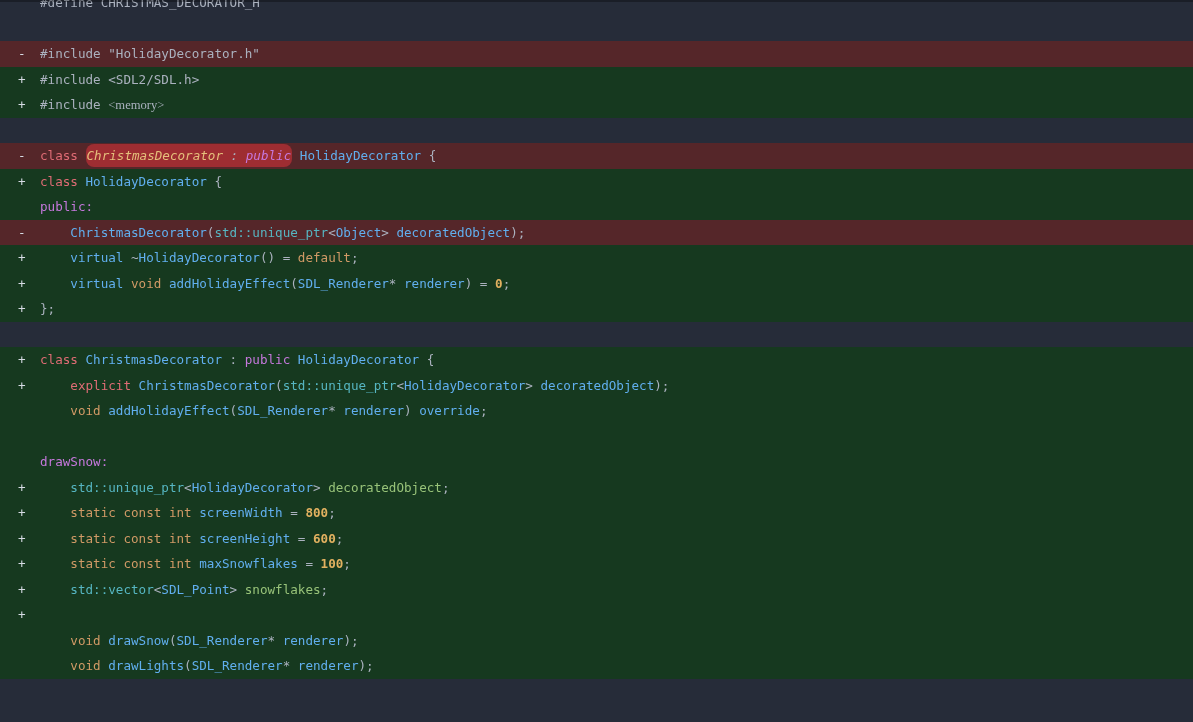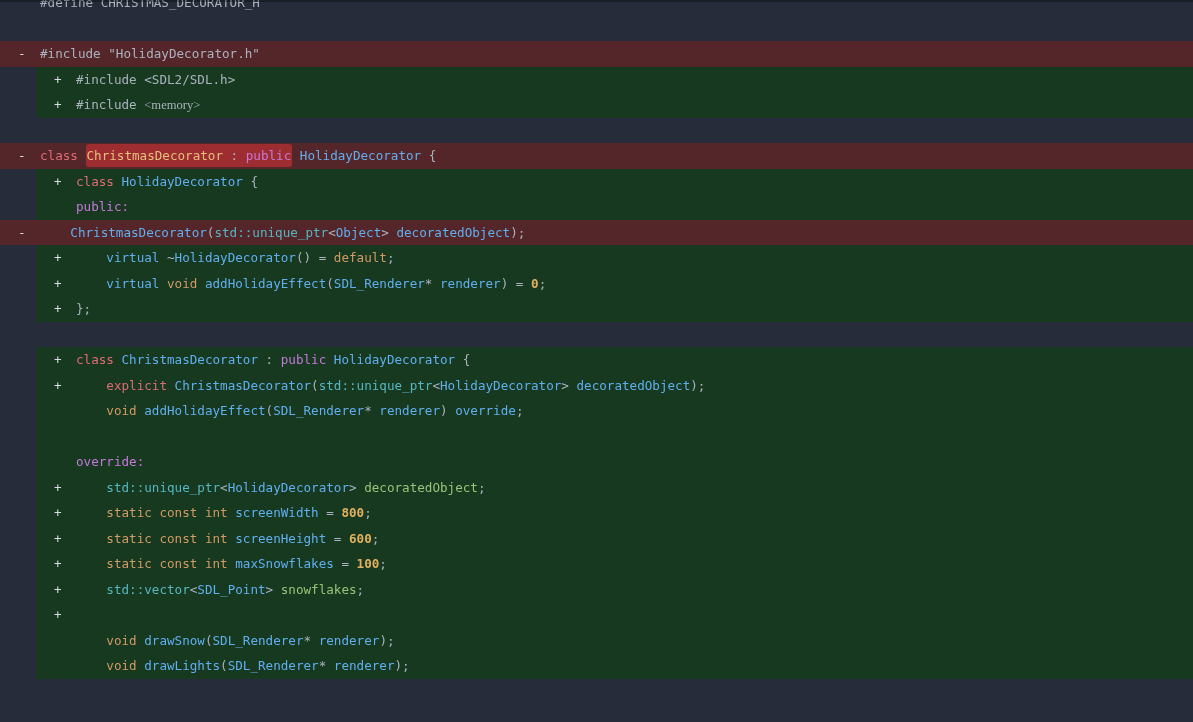--- a/index.html
+++ b/index.html
@@ -27,30 +27,31 @@
   .lines-wrap{
     position:absolute;top:-10px;left:0;right:0;
   }
   .line{
     height:25.5px;line-height:25.5px;
     padding-left:18px;
     white-space:pre;
   }
   .line.context{background:transparent;}
   .line.removed{background:var(--removed-bg);}
-  .line.added{background:var(--added-bg);margin-left:36px;}
+  .line.added{background:var(--added-bg);}
   .marker{
     display:inline-block;width:22px;
     color:var(--marker);
   }
   .code{white-space:pre;}
   .hl{
     background:var(--hl-bg);
-    border-radius:3px;
+    border-radius:8px;
     padding:4px 1px;
+    font-style:italic;
   }
 </style>
 </head>
 <body>
 
 <div class="top-shade"></div>
 
 <div class="diff-view">
   <div class="lines-wrap">
       <div class="line context"><span class="marker"></span><span class="code"><span style="color: rgb(171, 178, 191);">#define CHRISTMAS_DECORATOR_H</span></span></div>
@@ -64,21 +65,21 @@
       <div class="line added"><span class="marker"></span><span class="code"><span style="color: rgb(198, 120, 221);">public:</span></span></div>
       <div class="line removed"><span class="marker">-</span><span class="code"><span style="color: rgb(171, 178, 191);">    </span><span style="color: rgb(97, 175, 239);">ChristmasDecorator</span><span style="color: rgb(171, 178, 191);">(</span><span style="color: rgb(86, 182, 194);">std::unique_ptr</span><span style="color: rgb(171, 178, 191);">&lt;</span><span style="color: rgb(97, 175, 239);">Object</span><span style="color: rgb(171, 178, 191);">&gt; </span><span style="color: rgb(97, 175, 239);">decoratedObject</span><span style="color: rgb(171, 178, 191);">);</span></span></div>
       <div class="line added"><span class="marker">+</span><span class="code"><span style="color: rgb(171, 178, 191);">    </span><span style="color: rgb(97, 175, 239);">virtual </span><span style="color: rgb(171, 178, 191);">~</span><span style="color: rgb(97, 175, 239);">HolidayDecorator</span><span style="color: rgb(171, 178, 191);">() = </span><span style="color: rgb(209, 154, 102);">default</span><span style="color: rgb(171, 178, 191);">;</span></span></div>
       <div class="line added"><span class="marker">+</span><span class="code"><span style="color: rgb(171, 178, 191);">    </span><span style="color: rgb(97, 175, 239);">virtual </span><span style="color: rgb(209, 154, 102);">void </span><span style="color: rgb(97, 175, 239);">addHolidayEffect</span><span style="color: rgb(171, 178, 191);">(</span><span style="color: rgb(97, 175, 239);">SDL_Renderer</span><span style="color: rgb(171, 178, 191);">* </span><span style="color: rgb(97, 175, 239);">renderer</span><span style="color: rgb(171, 178, 191);">) = </span><span style="color: rgb(226, 177, 96); font-weight: 700;">0</span><span style="color: rgb(171, 178, 191);">;</span></span></div>
       <div class="line added"><span class="marker">+</span><span class="code"><span style="color: rgb(171, 178, 191);">};</span></span></div>
       <div class="line context"><span class="marker"></span><span class="code"></span></div>
       <div class="line added"><span class="marker">+</span><span class="code"><span style="color: rgb(224, 108, 117);">class </span><span style="color: rgb(97, 175, 239);">ChristmasDecorator</span><span style="color: rgb(171, 178, 191);"> : </span><span style="color: rgb(198, 120, 221);">public </span><span style="color: rgb(97, 175, 239);">HolidayDecorator</span><span style="color: rgb(171, 178, 191);"> {</span></span></div>
       <div class="line added"><span class="marker">+</span><span class="code"><span style="color: rgb(171, 178, 191);">    </span><span style="color: rgb(224, 108, 117);">explicit </span><span style="color: rgb(97, 175, 239);">ChristmasDecorator</span><span style="color: rgb(171, 178, 191);">(</span><span style="color: rgb(86, 182, 194);">std::unique_ptr</span><span style="color: rgb(171, 178, 191);">&lt;</span><span style="color: rgb(97, 175, 239);">HolidayDecorator</span><span style="color: rgb(171, 178, 191);">&gt; </span><span style="color: rgb(97, 175, 239);">decoratedObject</span><span style="color: rgb(171, 178, 191);">);</span></span></div>
       <div class="line added"><span class="marker"></span><span class="code"><span style="color: rgb(171, 178, 191);">    </span><span style="color: rgb(209, 154, 102);">void </span><span style="color: rgb(97, 175, 239);">addHolidayEffect</span><span style="color: rgb(171, 178, 191);">(</span><span style="color: rgb(97, 175, 239);">SDL_Renderer</span><span style="color: rgb(171, 178, 191);">* </span><span style="color: rgb(97, 175, 239);">renderer</span><span style="color: rgb(171, 178, 191);">) </span><span style="color: rgb(97, 175, 239);">override</span><span style="color: rgb(171, 178, 191);">;</span></span></div>
       <div class="line added"><span class="marker"></span><span class="code"></span></div>
-      <div class="line added"><span class="marker"></span><span class="code"><span style="color: rgb(198, 120, 221);">override:</span></span></div>
+      <div class="line added"><span class="marker"></span><span class="code"><span style="color: rgb(198, 120, 221);">drawSnow:</span></span></div>
       <div class="line added"><span class="marker">+</span><span class="code"><span style="color: rgb(171, 178, 191);">    </span><span style="color: rgb(86, 182, 194);">std::unique_ptr</span><span style="color: rgb(171, 178, 191);">&lt;</span><span style="color: rgb(97, 175, 239);">HolidayDecorator</span><span style="color: rgb(171, 178, 191);">&gt; </span><span style="color: rgb(152, 195, 121);">decoratedObject</span><span style="color: rgb(171, 178, 191);">;</span></span></div>
       <div class="line added"><span class="marker">+</span><span class="code"><span style="color: rgb(171, 178, 191);">    </span><span style="color: rgb(209, 154, 102);">static const int </span><span style="color: rgb(97, 175, 239);">screenWidth </span><span style="color: rgb(171, 178, 191);">= </span><span style="color: rgb(226, 177, 96); font-weight: 700;">800</span><span style="color: rgb(171, 178, 191);">;</span></span></div>
       <div class="line added"><span class="marker">+</span><span class="code"><span style="color: rgb(171, 178, 191);">    </span><span style="color: rgb(209, 154, 102);">static const int </span><span style="color: rgb(97, 175, 239);">screenHeight </span><span style="color: rgb(171, 178, 191);">= </span><span style="color: rgb(226, 177, 96); font-weight: 700;">600</span><span style="color: rgb(171, 178, 191);">;</span></span></div>
       <div class="line added"><span class="marker">+</span><span class="code"><span style="color: rgb(171, 178, 191);">    </span><span style="color: rgb(209, 154, 102);">static const int </span><span style="color: rgb(97, 175, 239);">maxSnowflakes </span><span style="color: rgb(171, 178, 191);">= </span><span style="color: rgb(226, 177, 96); font-weight: 700;">100</span><span style="color: rgb(171, 178, 191);">;</span></span></div>
       <div class="line added"><span class="marker">+</span><span class="code"><span style="color: rgb(171, 178, 191);">    </span><span style="color: rgb(86, 182, 194);">std::vector</span><span style="color: rgb(171, 178, 191);">&lt;</span><span style="color: rgb(97, 175, 239);">SDL_Point</span><span style="color: rgb(171, 178, 191);">&gt; </span><span style="color: rgb(152, 195, 121);">snowflakes</span><span style="color: rgb(171, 178, 191);">;</span></span></div>
       <div class="line added"><span class="marker">+</span><span class="code"></span></div>
       <div class="line added"><span class="marker"></span><span class="code"><span style="color: rgb(171, 178, 191);">    </span><span style="color: rgb(209, 154, 102);">void </span><span style="color: rgb(97, 175, 239);">drawSnow</span><span style="color: rgb(171, 178, 191);">(</span><span style="color: rgb(97, 175, 239);">SDL_Renderer</span><span style="color: rgb(171, 178, 191);">* </span><span style="color: rgb(97, 175, 239);">renderer</span><span style="color: rgb(171, 178, 191);">);</span></span></div>
       <div class="line added"><span class="marker"></span><span class="code"><span style="color: rgb(171, 178, 191);">    </span><span style="color: rgb(209, 154, 102);">void </span><span style="color: rgb(97, 175, 239);">drawLights</span><span style="color: rgb(171, 178, 191);">(</span><span style="color: rgb(97, 175, 239);">SDL_Renderer</span><span style="color: rgb(171, 178, 191);">* </span><span style="color: rgb(97, 175, 239);">renderer</span><span style="color: rgb(171, 178, 191);">);</span></span></div>
     </div>
 </div>

